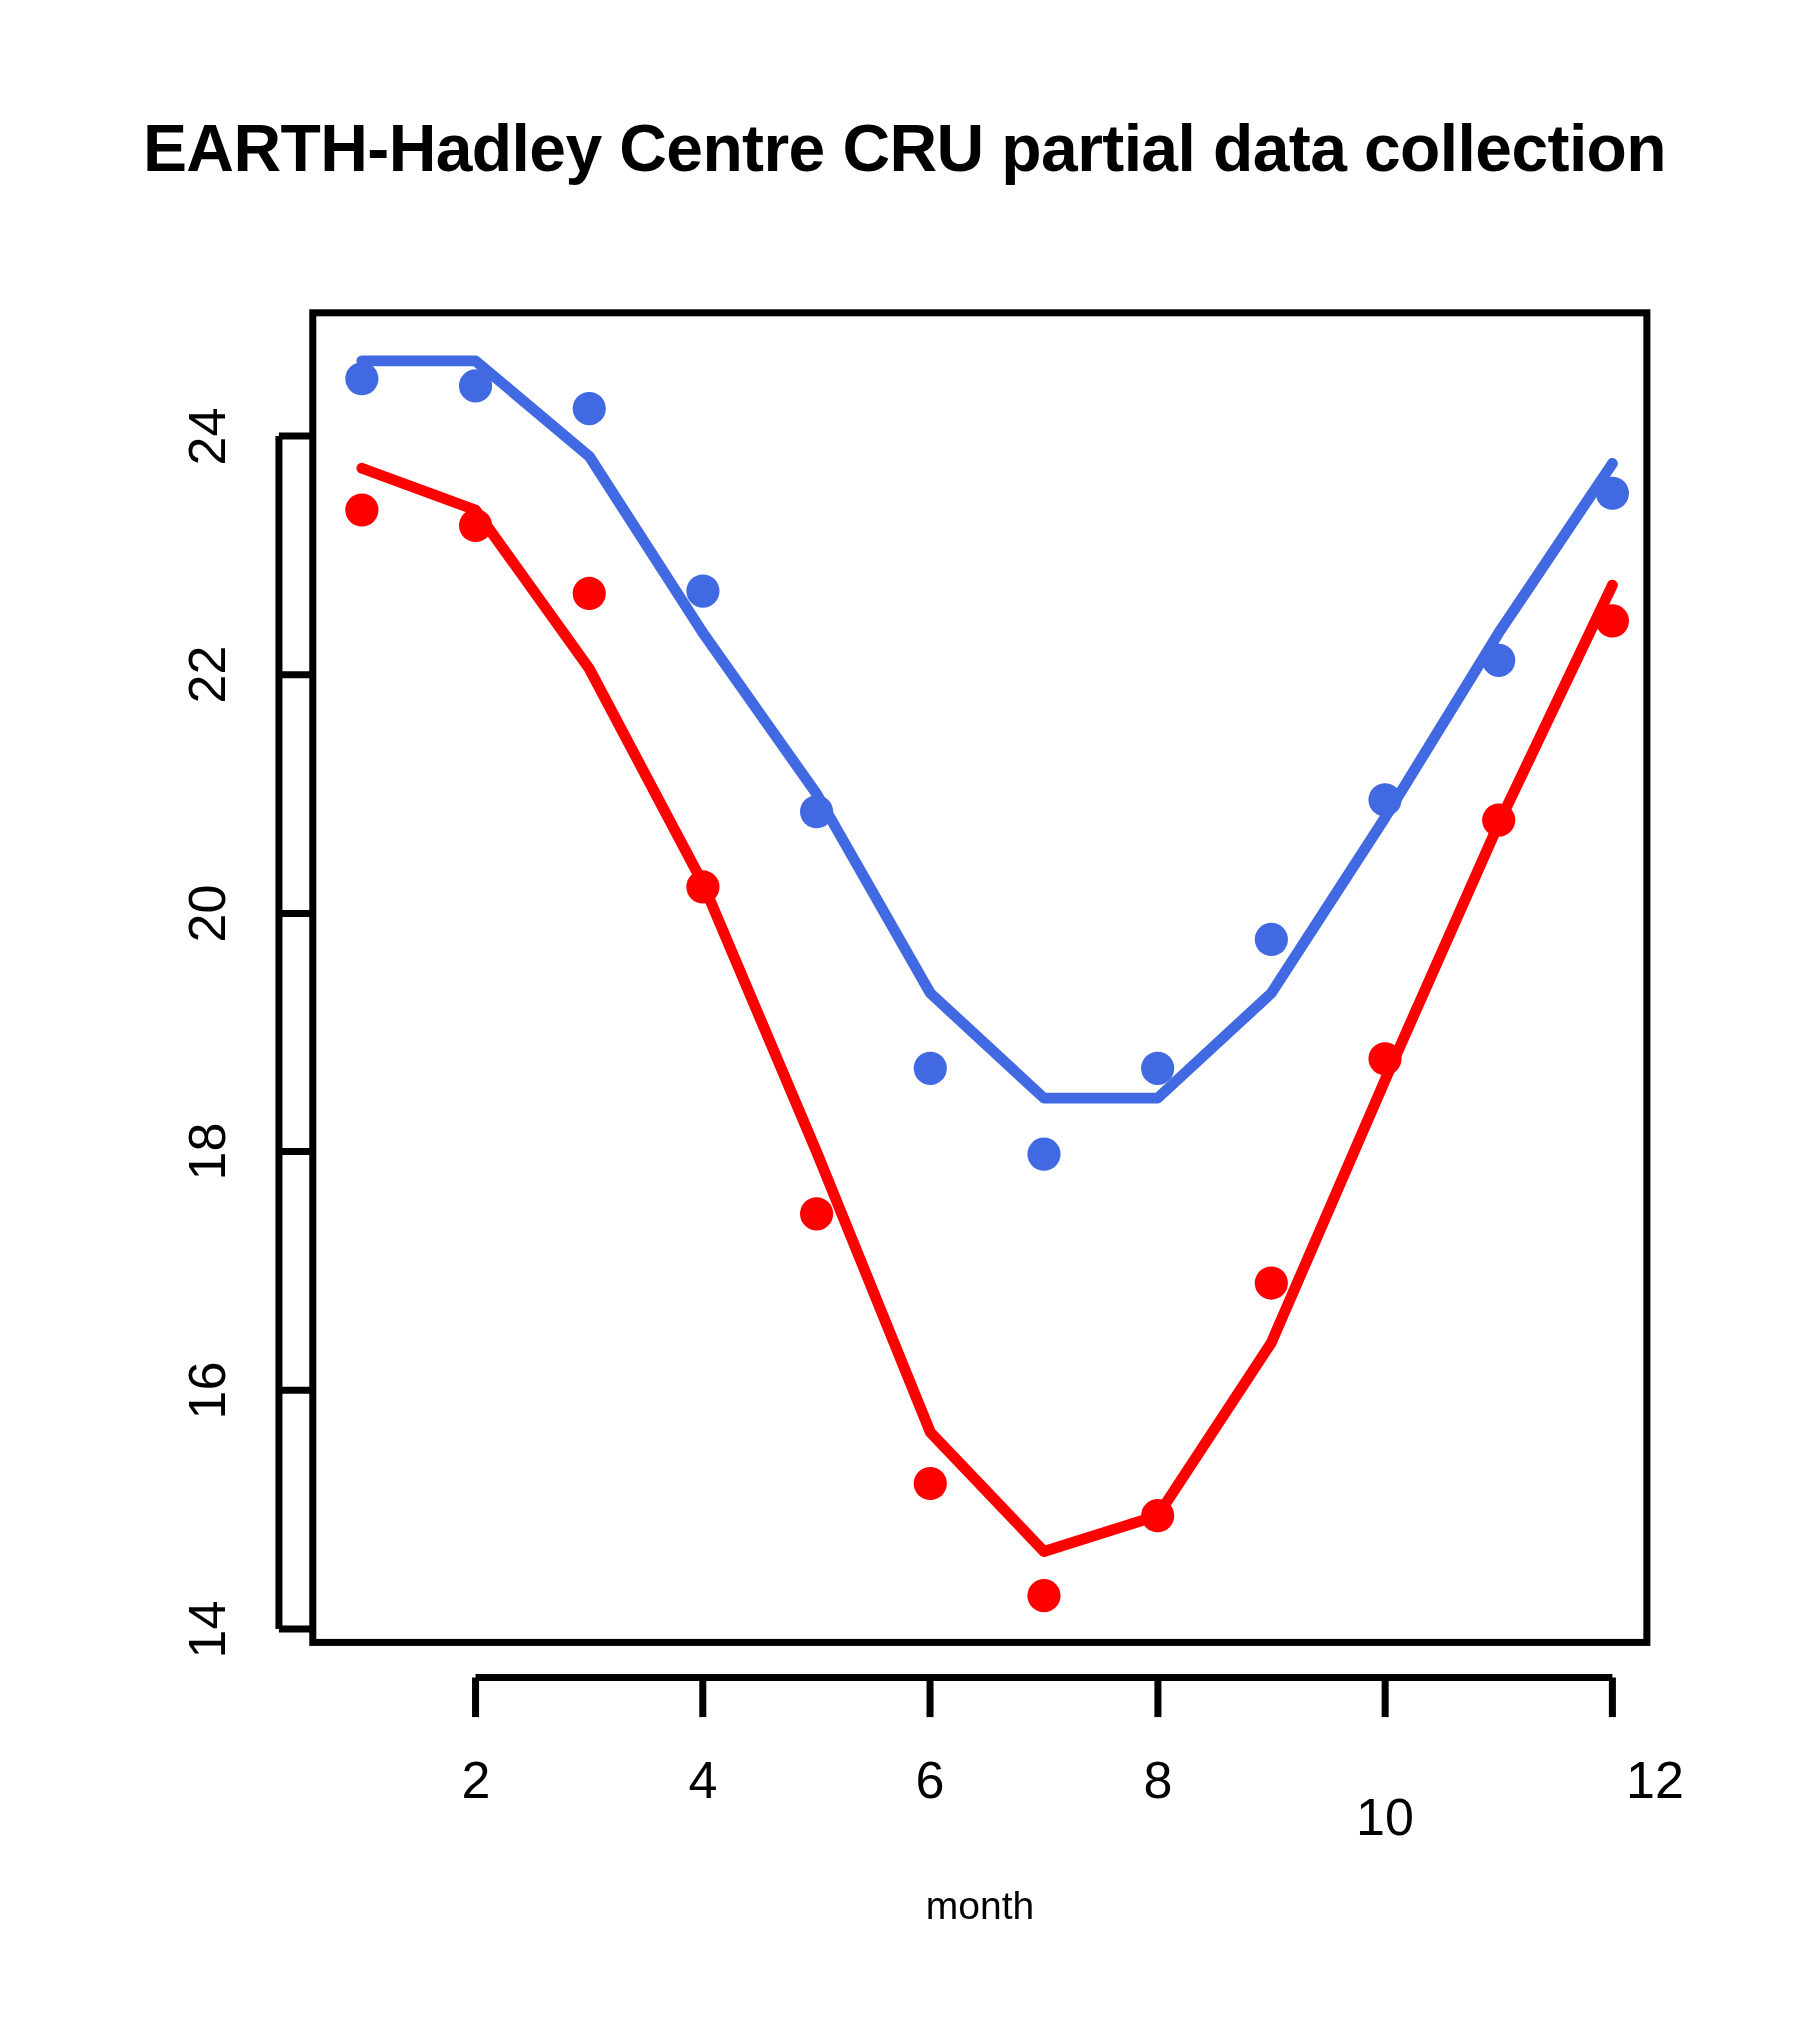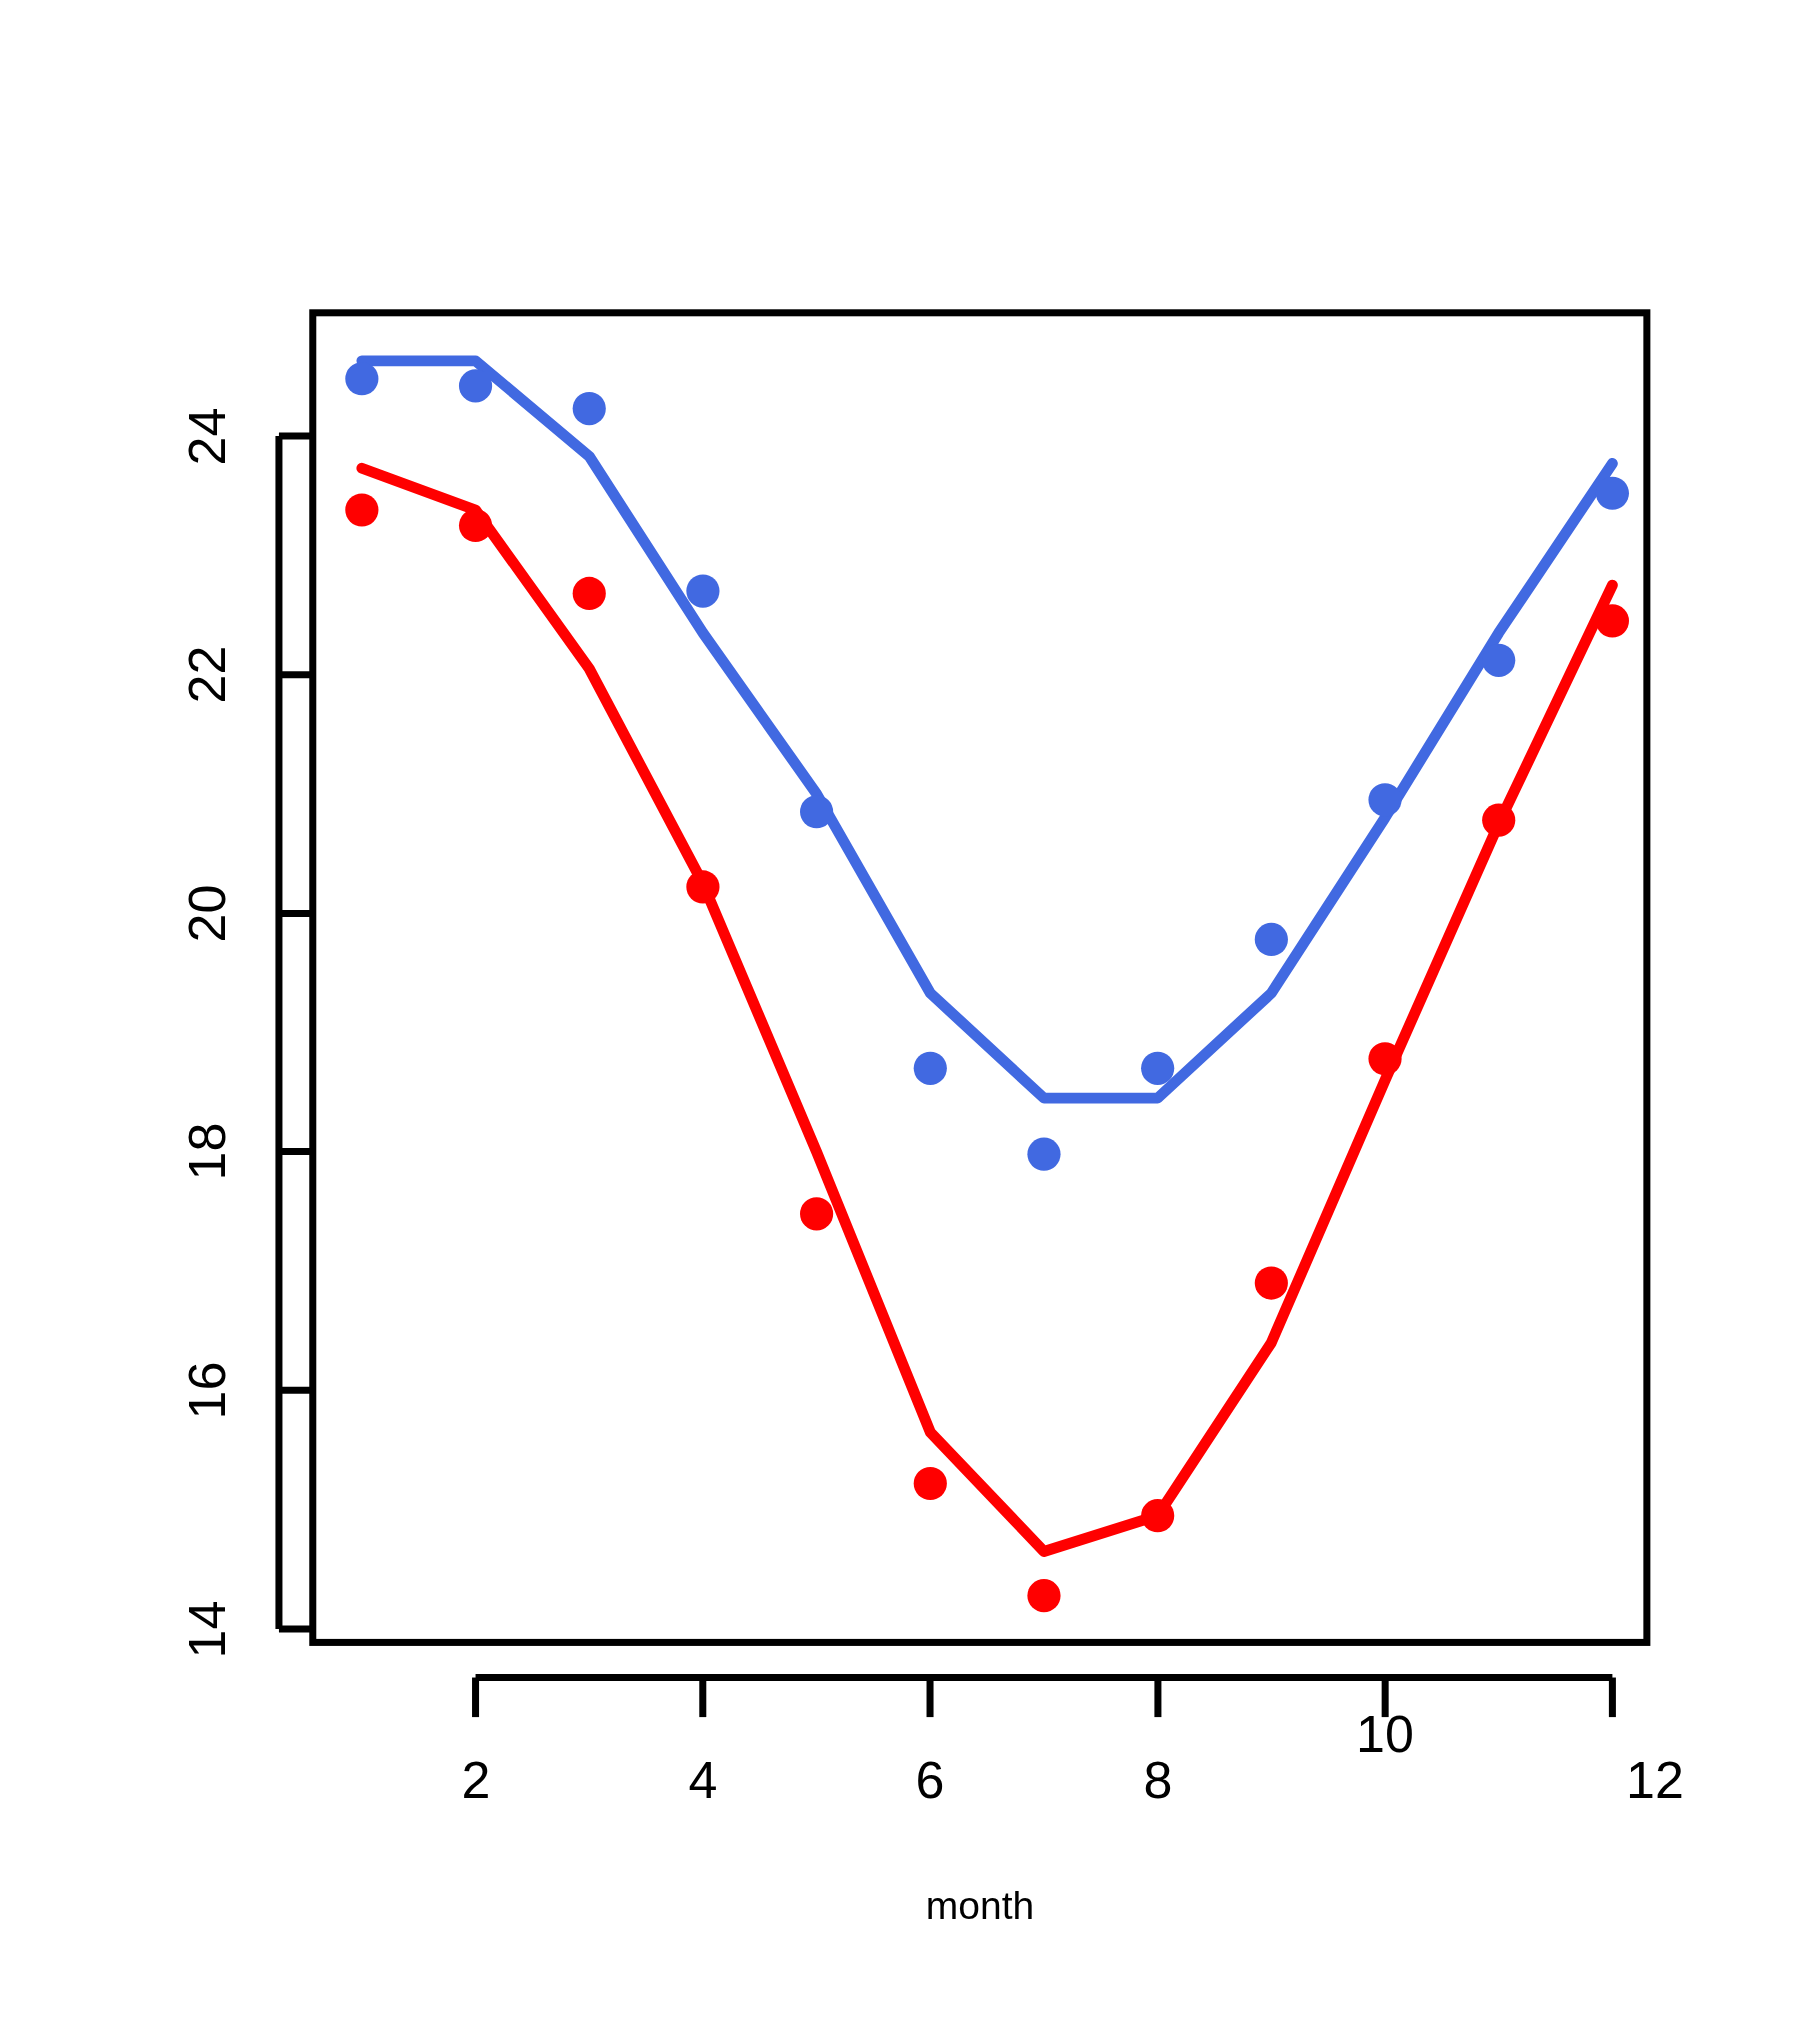--- a/index.html
+++ b/index.html
@@ -79,20 +79,21 @@
     line-height: 59px;
     white-space: nowrap;
     color: #000000;
   }
 </style>
 </head>
 <body>
 
 <div id="figure">
 
+  <div id="chart-title">EARTH-Hadley Centre  CRU partial data collection</div>
 
   <svg id="plot-svg" viewBox="0 0 2834 3188" xmlns="http://www.w3.org/2000/svg">
 
     <rect id="plot-frame" x="490" y="490" width="2090" height="2083" fill="none" stroke="#000000" stroke-width="11"></rect>
 
     <g id="y-axis" stroke="#000000" stroke-width="11" fill="none">
       <line x1="437" y1="683" x2="437" y2="2552"></line>
       <line x1="437" y1="683" x2="494" y2="683"></line>
       <line x1="437" y1="1057" x2="494" y2="1057"></line>
       <line x1="437" y1="1431" x2="494" y2="1431"></line>
@@ -142,21 +143,21 @@
           <circle cx="2347.9" cy="1284.8" r="26" fill="#FF0000"></circle>
           <circle cx="2526.0" cy="972.7" r="26" fill="#FF0000"></circle>
         </g>
       </g>
   </svg>
 
   <div class="tick-label-x" style="left:476px;  top:1751px;">2</div>
   <div class="tick-label-x" style="left:703px; top:1751px;">4</div>
   <div class="tick-label-x" style="left:930px; top:1751px;">6</div>
   <div class="tick-label-x" style="left:1158px; top:1751px;">8</div>
-  <div class="tick-label-x" style="left:1385px; top:1705px;">10</div>
+  <div class="tick-label-x" style="left:1385px; top:1788px;">10</div>
   <div class="tick-label-x" style="left:1655px; top:1751px;">12</div>
 
   <div class="tick-label-y" style="left:179px; top:407px;  transform:rotate(-90deg);">24</div>
   <div class="tick-label-y" style="left:179px; top:645px; transform:rotate(-90deg);">22</div>
   <div class="tick-label-y" style="left:179px; top:884px; transform:rotate(-90deg);">20</div>
   <div class="tick-label-y" style="left:179px; top:1122px; transform:rotate(-90deg);">18</div>
   <div class="tick-label-y" style="left:179px; top:1361px; transform:rotate(-90deg);">16</div>
   <div class="tick-label-y" style="left:179px; top:1600px; transform:rotate(-90deg);">14</div>
 
   <div id="xlab">month</div>

